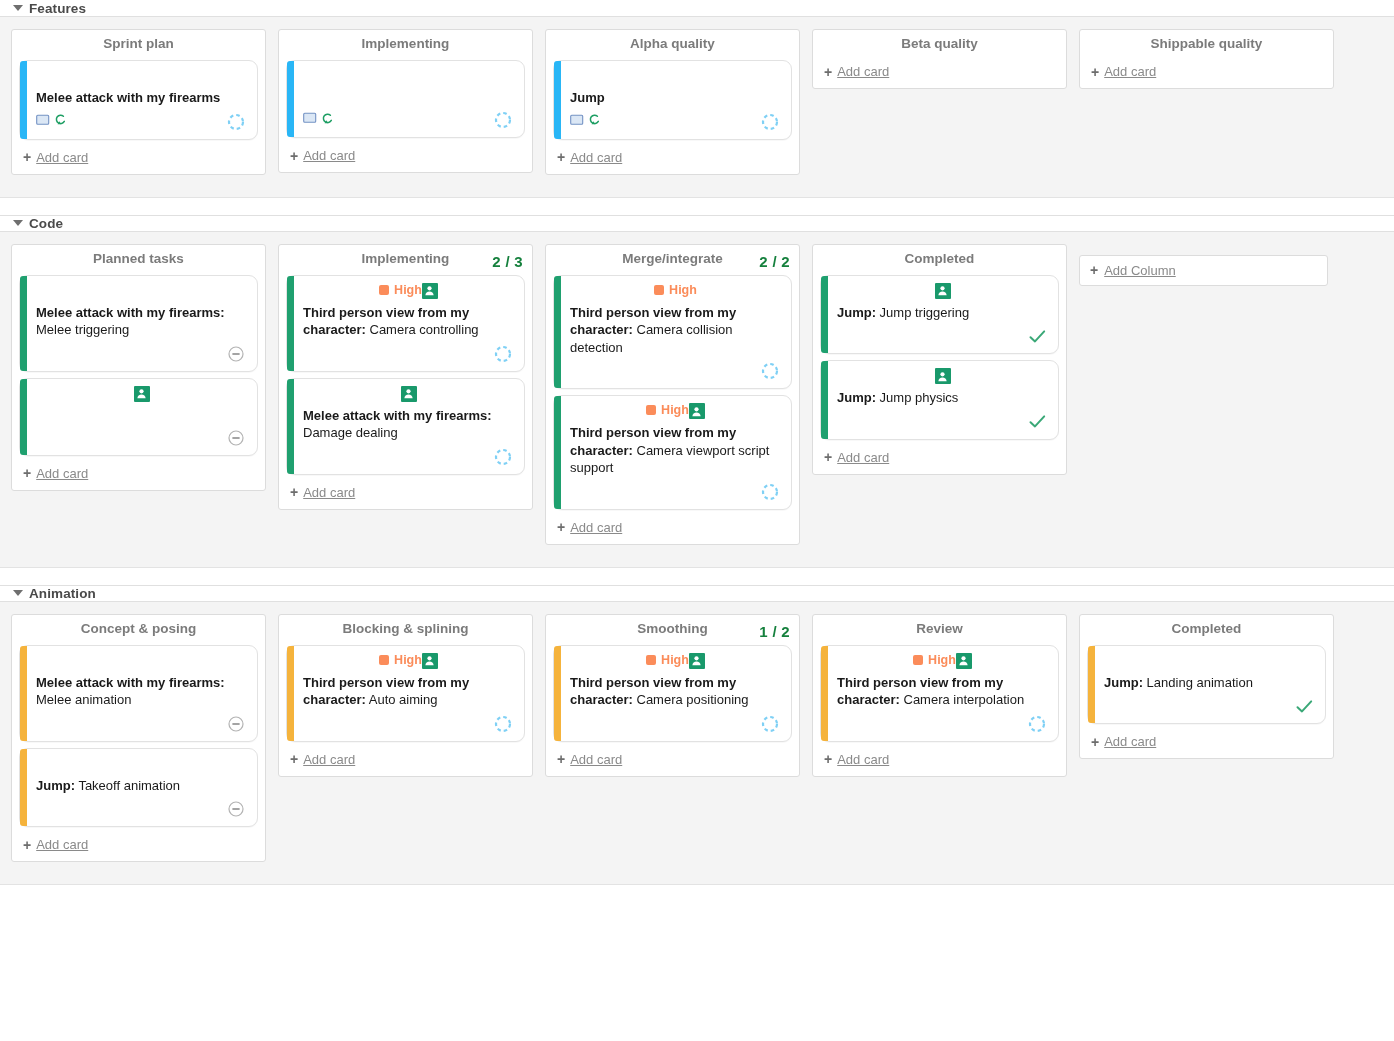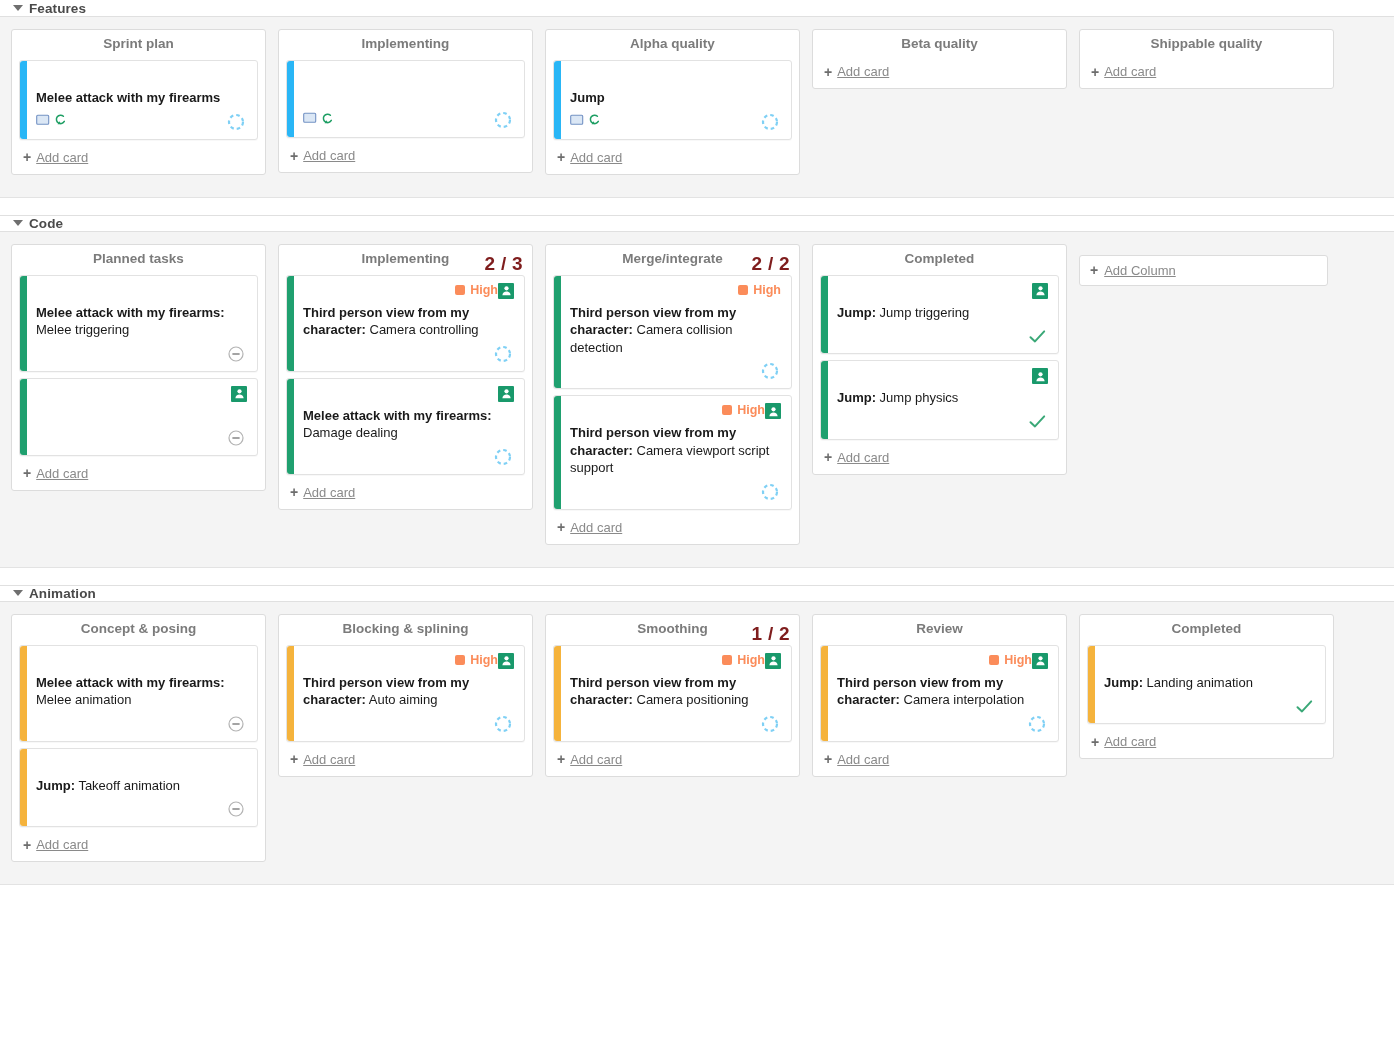--- a/index.html
+++ b/index.html
@@ -69,53 +69,53 @@
   .column-title {
     font-size: 13.5px;
     font-weight: bold;
     color: #7b7b7b;
     text-align: center;
   }
   .wip {
     position: absolute;
     right: 2px;
     top: 2px;
-    font-size: 19px;
+    font-size: 15px;
     font-weight: bold;
-    color: #7f1d1d;
+    color: #15803d;
     letter-spacing: .3px;
   }
 
   
   .card {
     position: relative;
     background: #ffffff;
     border: 1px solid #e2e2e2;
-    border-radius: 3px;
+    border-radius: 9px;
     margin-bottom: 6px;
     padding: 7px 10px 7px 16px;
     min-height: 78px;
     display: flex;
     flex-direction: column;
     box-shadow: 0 1px 1px rgba(0,0,0,0.03);
   }
   .card .bar {
     position: absolute;
     left: 0; top: 0; bottom: 0;
     width: 7px;
     border-radius: 3px 0 0 3px;
   }
   .bar.blue   { background: #29b6f6; }
   .bar.green  { background: #1fa06f; }
   .bar.orange { background: #f5b33c; }
 
   .card-top {
     display: flex;
     align-items: flex-start;
-    justify-content: flex-end;
+    justify-content: center;
     min-height: 17px;
   }
   .prio {
     display: flex;
     align-items: center;
     gap: 5px;
     font-size: 12.5px;
     font-weight: bold;
     color: #fb8c5a;
   }

